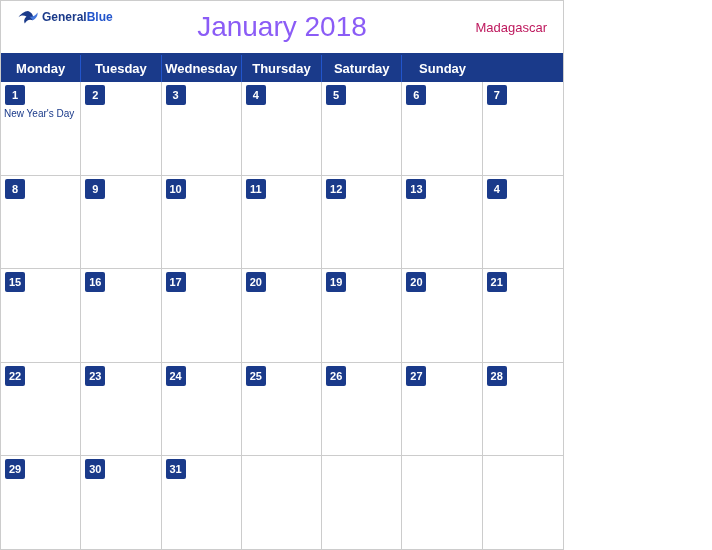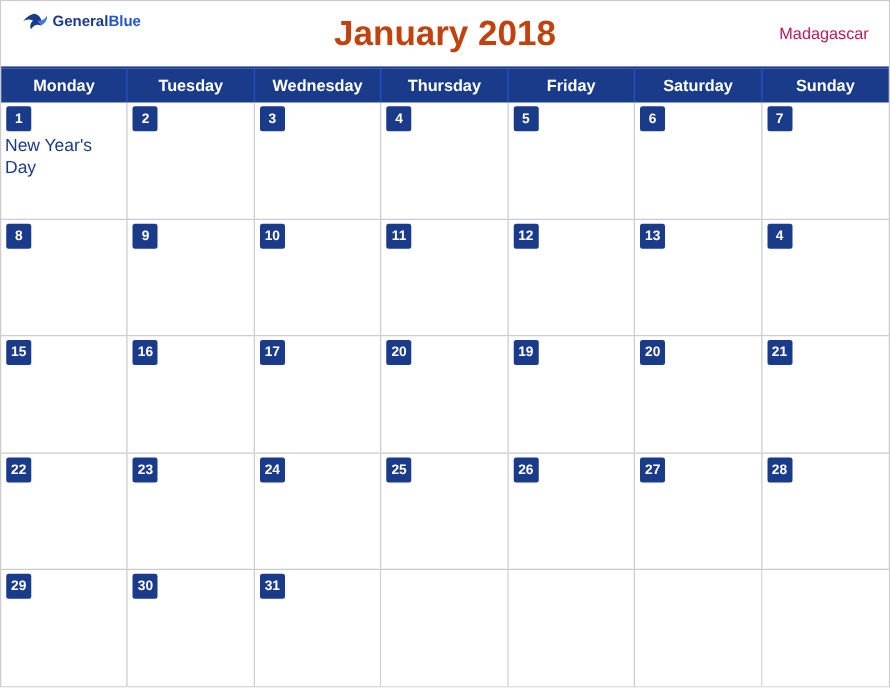--- a/index.html
+++ b/index.html
@@ -4,21 +4,21 @@
   <style>
     * { box-sizing: border-box; margin: 0; padding: 0; }
     body {
       font-family: Arial, sans-serif;
       background: #fff;
       width: 712px;
       height: 550px;
       overflow: hidden;
     }
     .calendar-wrapper {
-      width: 712px;
+      width: 564px;
       height: 550px;
       display: flex;
       flex-direction: column;
       border: 1px solid #ccc;
     }
     .calendar-header {
       display: flex;
       align-items: center;
       justify-content: center;
       padding: 10px 16px;
@@ -53,22 +53,22 @@
       height: 18px;
       display: inline-block;
     }
     .logo-row {
       display: flex;
       align-items: center;
       gap: 3px;
     }
     .calendar-title {
       font-size: 28px;
-      color: #c2410c;
-      font-weight: bold;
+      color: #8b5cf6;
+      font-weight: normal;
       text-align: center;
     }
     .country-label {
       position: absolute;
       right: 16px;
       top: 50%;
       transform: translateY(-50%);
       font-size: 13px;
       color: #be185d;
     }
@@ -131,21 +131,21 @@
       display: flex;
       align-items: center;
       justify-content: center;
       border-radius: 2px;
       font-size: 11px;
     }
     .holiday-label {
       position: absolute;
       top: 26px;
       left: 3px;
-      font-size: 14px;
+      font-size: 10px;
       color: #1a3a8a;
       line-height: 1.2;
     }
     .empty-cell {
       background: #fff;
     }
   </style>
 </head>
 <body>
 
@@ -165,21 +165,20 @@
     <div class="calendar-title">January 2018</div>
     <div class="country-label">Madagascar</div>
   </div>
 
   <div class="calendar-grid">
     <div class="day-headers">
       <div class="day-header">Monday</div>
       <div class="day-header">Tuesday</div>
       <div class="day-header">Wednesday</div>
       <div class="day-header">Thursday</div>
-      <div class="day-header">Friday</div>
       <div class="day-header">Saturday</div>
       <div class="day-header">Sunday</div>
     </div>
 
     <div class="weeks-container">
 
       <div class="week-row">
         <div class="day-cell">
           <div class="day-number">1</div>
           <div class="holiday-label">New Year's Day</div>

